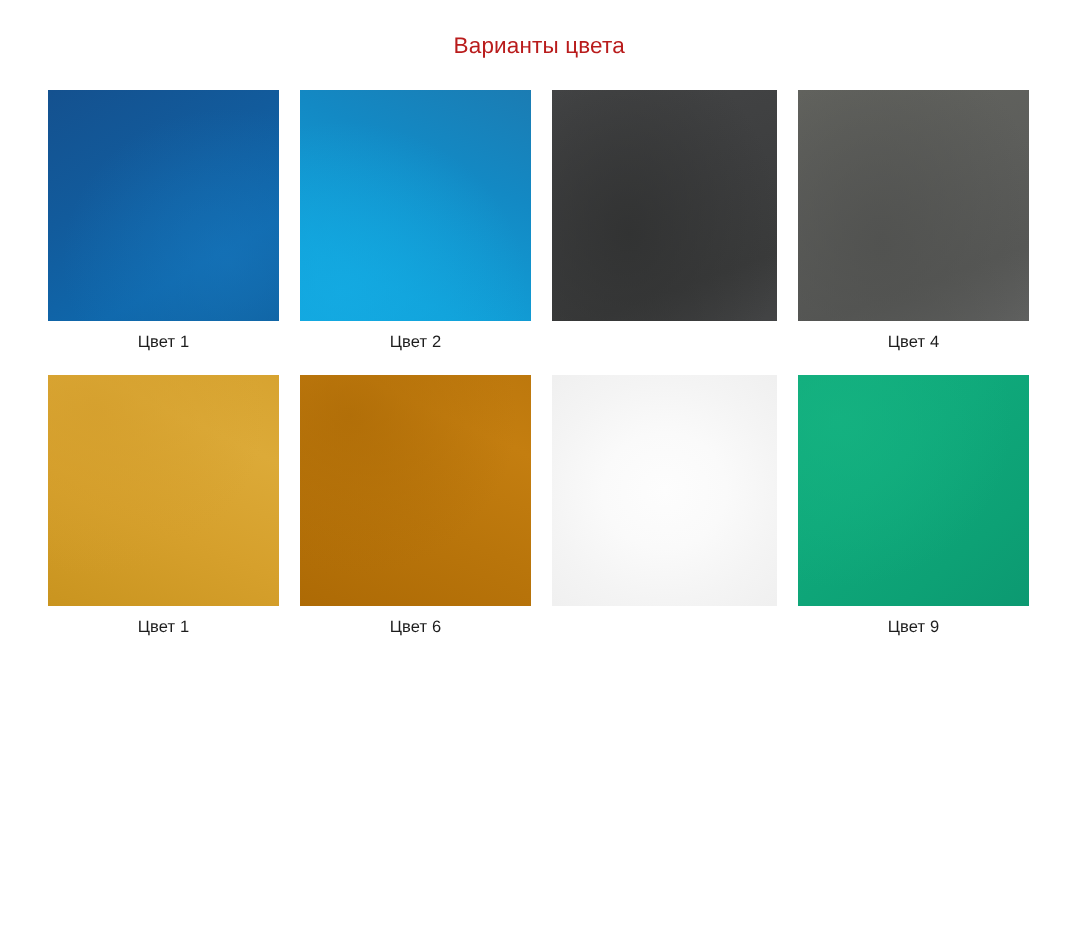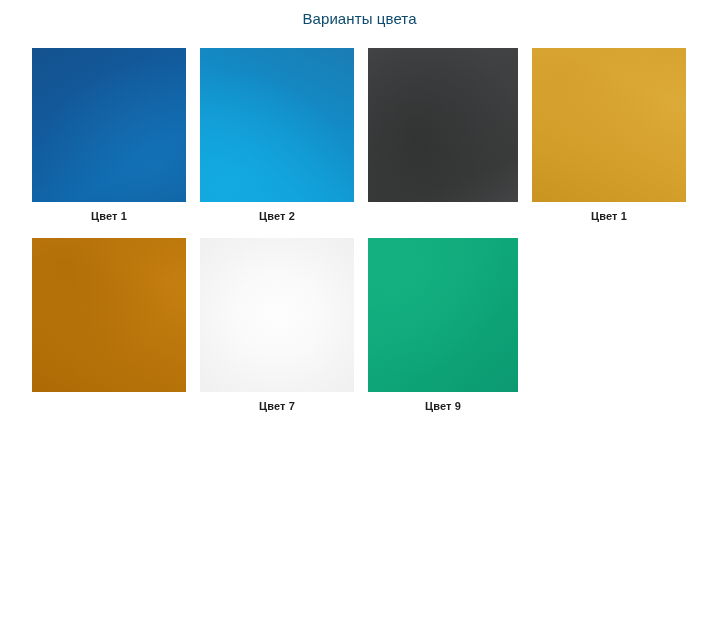--- a/index.html
+++ b/index.html
@@ -19,23 +19,23 @@
     position: relative;
     width: 719px;
     height: 619px;
     box-sizing: border-box;
   }
 
   .page-title {
     text-align: center;
     font-size: 15px;
     font-weight: 400;
-    color: #0c4a6e;
+    color: #b91c1c;
     letter-spacing: 0.1px;
-    margin: 0;
+    margin: 12px;
     padding-top: 8px;
     height: 22px;
     line-height: 22px;
   }
 
   .swatch-grid {
     position: absolute;
     top: 48px;
     left: 32px;
     width: 660px;
@@ -54,21 +54,21 @@
   .swatch-chip {
     width: 100%;
     height: 154px;
     display: block;
     background-color: #cccccc;
   }
 
   .swatch-label {
     text-align: center;
     font-size: 11px;
-    font-weight: bold;
+    font-weight: normal;
     color: #1d1d1d;
     padding-top: 8px;
     padding-bottom: 4px;
     line-height: 13px;
     white-space: nowrap;
     letter-spacing: 0.1px;
   }
 
   
   .chip-1 {
@@ -132,33 +132,37 @@
 
     <div class="swatch-cell">
       <div class="swatch-chip chip-2"></div>
       <div class="swatch-label">Цвет 2</div>
     </div>
 
     <div class="swatch-cell">
       <div class="swatch-chip chip-3"></div>
     </div>
 
+    <div class="swatch-cell">
+      <div class="swatch-chip chip-4"></div>
+      <div class="swatch-label">Цвет 4</div>
+    </div>
 
     <div class="swatch-cell">
       <div class="swatch-chip chip-5"></div>
       <div class="swatch-label">Цвет 1</div>
     </div>
 
     <div class="swatch-cell">
       <div class="swatch-chip chip-6"></div>
+      <div class="swatch-label">Цвет 6</div>
     </div>
 
     <div class="swatch-cell">
       <div class="swatch-chip chip-7"></div>
-      <div class="swatch-label">Цвет 7</div>
     </div>
 
 
     <div class="swatch-cell">
       <div class="swatch-chip chip-9"></div>
       <div class="swatch-label">Цвет 9</div>
     </div>
 
   </div>
 </div>

